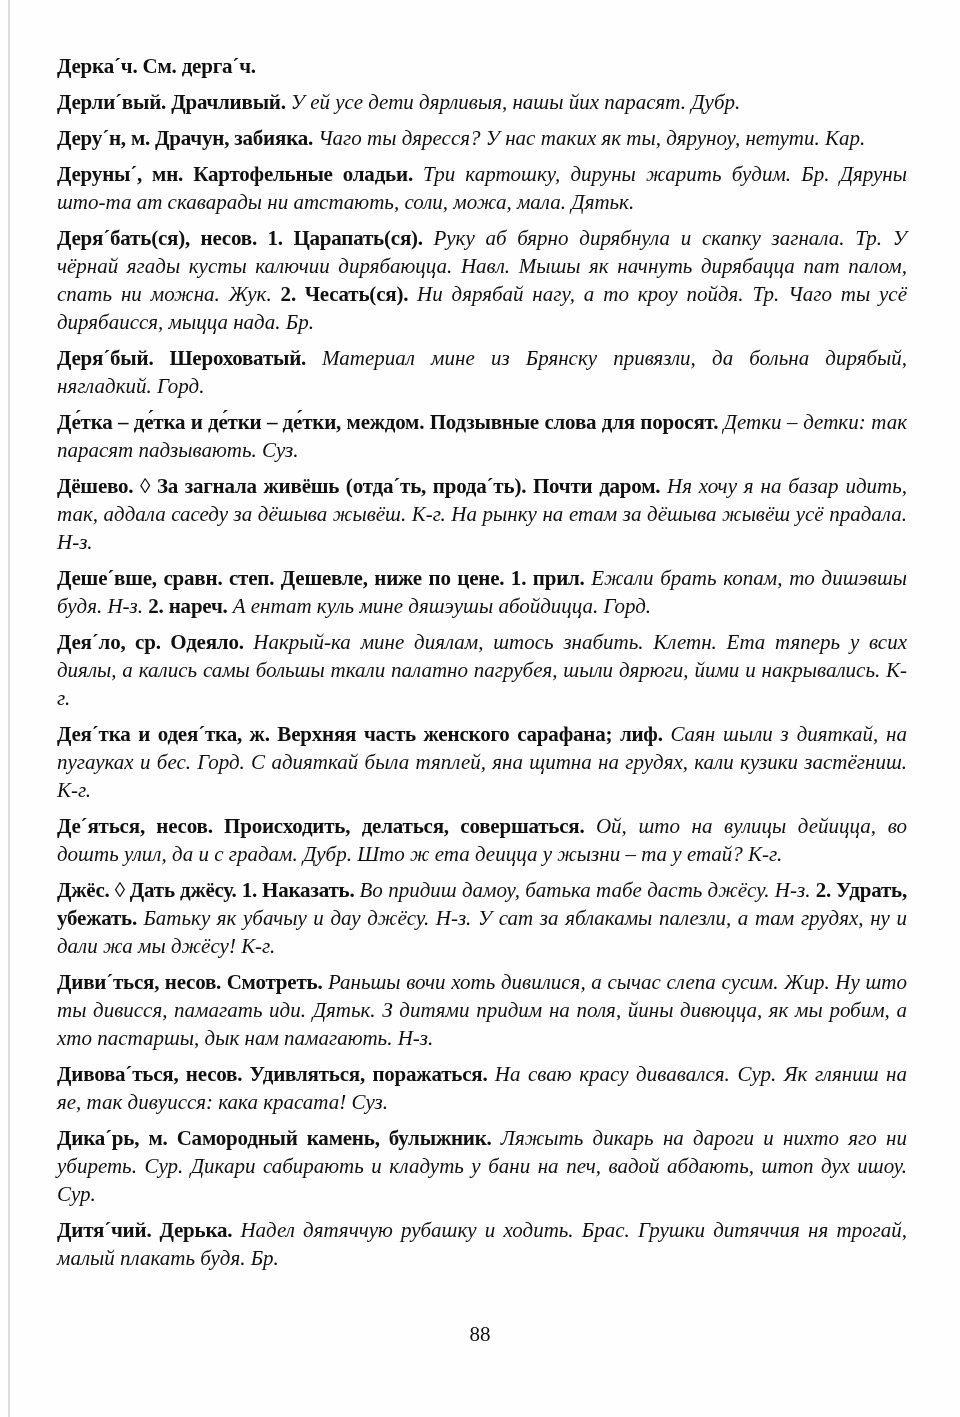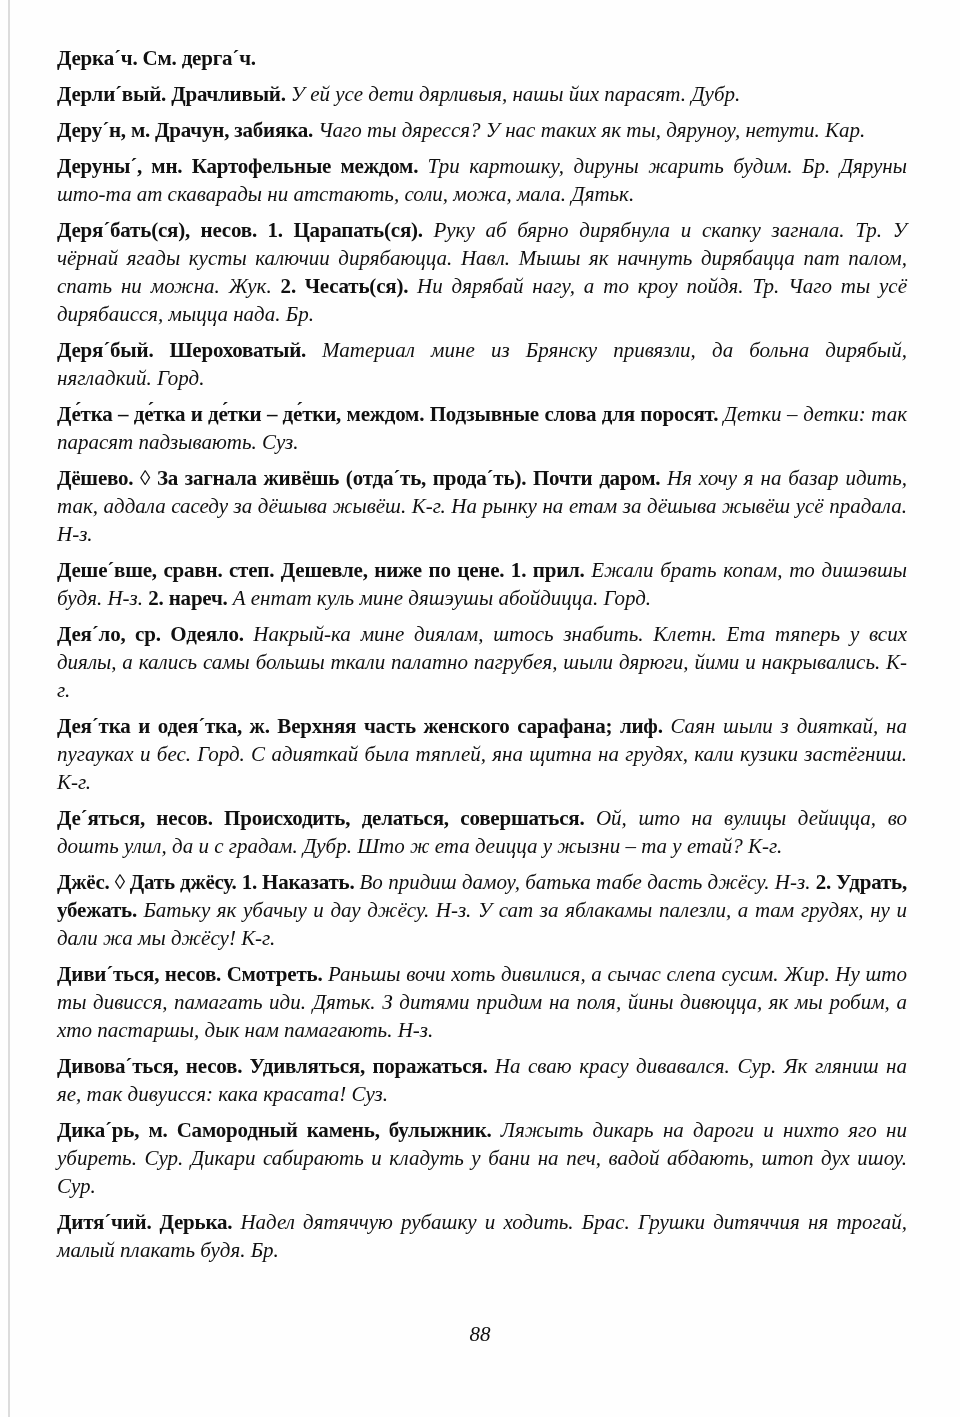--- a/index.html
+++ b/index.html
@@ -20,21 +20,21 @@
     position: absolute;
     left: 8px;
     top: 0;
     width: 2px;
     height: 100%;
     background: #dcdcdc;
   }
   .content {
     position: absolute;
     left: 57px;
-    top: 44px;
+    top: 52px;
     width: 850px;
   }
   p.entry {
     margin: 0 0 8px 0;
     font-size: 21px;
     line-height: 28px;
     text-align: justify;
     text-justify: inter-word;
   }
   .hw {
@@ -47,33 +47,32 @@
     font-style: italic;
   }
   .page-number {
     position: absolute;
     top: 1322px;
     left: 0;
     width: 100%;
     text-align: center;
     font-size: 21px;
     color: #101010;
-    font-style: italic;
   }
 </style>
 </head>
 <body>
 
 <div class="page">
   <div class="page-edge"></div>
   <main class="content">
       <p class="entry"><span class="hw">Дерка´ч. См. дерга´ч.</span></p>
       <p class="entry"><span class="hw">Дерли´вый. Драчливый. </span><span class="ex">У ей усе дети дярливыя, нашы йих парасят. Дубр.</span></p>
       <p class="entry"><span class="hw">Деру´н, м. Драчун, забияка. </span><span class="ex">Чаго ты дяресся? У нас таких як ты, дяруноу, нетути. Кар.</span></p>
-      <p class="entry"><span class="hw">Деруны´, мн. Картофельные междом. </span><span class="ex">Три картошку, дируны жарить будим. Бр. Дяруны што-та ат скаварады ни атстають, соли, можа, мала. Дятьк.</span></p>
+      <p class="entry"><span class="hw">Деруны´, мн. Картофельные оладьи. </span><span class="ex">Три картошку, дируны жарить будим. Бр. Дяруны што-та ат скаварады ни атстають, соли, можа, мала. Дятьк.</span></p>
       <p class="entry"><span class="hw">Деря´бать(ся), несов. 1. Царапать(ся). </span><span class="ex">Руку аб бярно дирябнула и скапку загнала. Тр. У чёрнай ягады кусты калючии дирябаюцца. Навл. Мышы як начнуть дирябацца пат палом, спать ни можна. Жук. </span><span class="hw">2. Чесать(ся). </span><span class="ex">Ни дярябай нагу, а то кроу пойдя. Тр. Чаго ты усё дирябаисся, мыцца нада. Бр.</span></p>
       <p class="entry"><span class="hw">Деря´бый. Шероховатый. </span><span class="ex">Материал мине из Брянску привязли, да больна дирябый, нягладкий. Горд.</span></p>
       <p class="entry"><span class="hw">Де́тка – де́тка и де́тки – де́тки, междом. Подзывные слова для поросят. </span><span class="ex">Детки – детки: так парасят падзывають. Суз.</span></p>
       <p class="entry"><span class="hw">Дёшево. ◊ За загнала живёшь (отда´ть, прода´ть). Почти даром. </span><span class="ex">Ня хочу я на базар идить, так, аддала саседу за дёшыва жывёш. К-г. На рынку на етам за дёшыва жывёш усё прадала. Н-з.</span></p>
       <p class="entry"><span class="hw">Деше´вше, сравн. степ. Дешевле, ниже по цене. 1. прил. </span><span class="ex">Ежали брать копам, то дишэвшы будя. Н-з. </span><span class="hw">2. нареч. </span><span class="ex">А ентат куль мине дяшэушы абойдицца. Горд.</span></p>
       <p class="entry"><span class="hw">Дея´ло, ср. Одеяло. </span><span class="ex">Накрый-ка мине диялам, штось знабить. Клетн. Ета тяперь у всих диялы, а кались самы большы ткали палатно пагрубея, шыли дярюги, йими и накрывались. К-г.</span></p>
       <p class="entry"><span class="hw">Дея´тка и одея´тка, ж. Верхняя часть женского сарафана; лиф. </span><span class="ex">Саян шыли з дияткай, на пугауках и бес. Горд. С адияткай была тяплей, яна щитна на грудях, кали кузики застёгниш. К-г.</span></p>
       <p class="entry"><span class="hw">Де´яться, несов. Происходить, делаться, совершаться. </span><span class="ex">Ой, што на вулицы дейицца, во дошть улил, да и с градам. Дубр. Што ж ета деицца у жызни – та у етай? К-г.</span></p>
       <p class="entry"><span class="hw">Джёс. ◊ Дать джёсу. 1. Наказать. </span><span class="ex">Во придиш дамоу, батька табе дасть джёсу. Н-з. </span><span class="hw">2. Удрать, убежать. </span><span class="ex">Батьку як убачыу и дау джёсу. Н-з. У сат за яблакамы палезли, а там грудях, ну и дали жа мы джёсу! К-г.</span></p>
       <p class="entry"><span class="hw">Диви´ться, несов. Смотреть. </span><span class="ex">Раньшы вочи хоть дивилися, а сычас слепа сусим. Жир. Ну што ты дивисся, памагать иди. Дятьк. З дитями придим на поля, йины дивюцца, як мы робим, а хто пастаршы, дык нам памагають. Н-з.</span></p>

